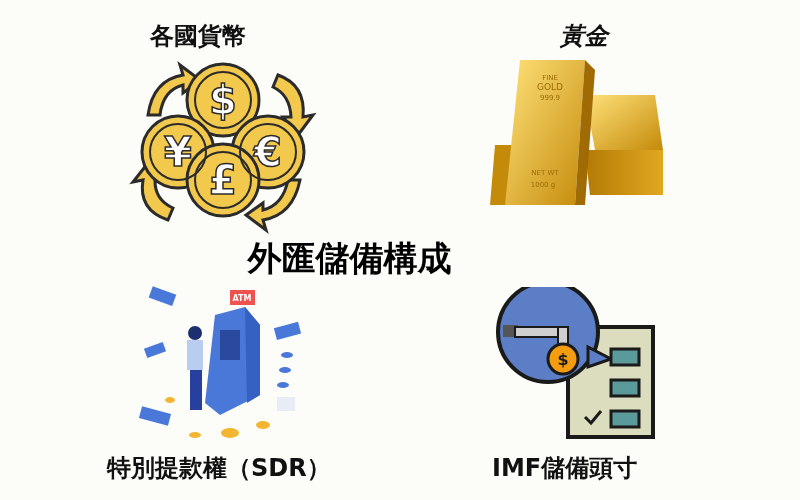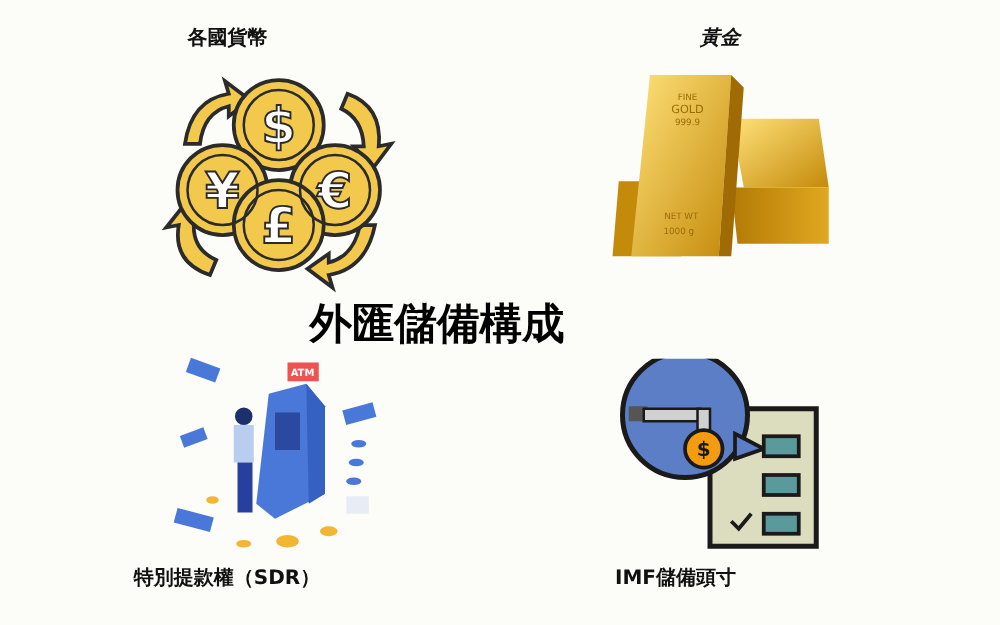--- a/index.html
+++ b/index.html
@@ -1,17 +1,17 @@
 <!DOCTYPE html>
 <html><head>
 <meta charset="utf-8">
 <style>
   html, body { margin:0; padding:0; }
   body { width:800px; height:500px; background:#fcfdf8; position:relative; overflow:hidden; font-family:"DejaVu Sans", sans-serif; }
-  .label { position:absolute; font-weight:bold; color:#111; font-size:16px; white-space:nowrap; }
+  .label { position:absolute; font-weight:bold; color:#111; font-size:24px; white-space:nowrap; }
   .center-title { position:absolute; left:0; width:699px; text-align:center; top:236px; font-size:34px; font-weight:bold; color:#000; }
   .illus { position:absolute; }
 </style>
 </head>
 <body>
 
 <div class="label" style="left:150px;top:20px;">各國貨幣</div>
 <svg class="illus" style="left:128px;top:55px;" width="190" height="180" viewBox="0 0 190 180">
   <g fill="#f2c94c" stroke="#2b2b2b" stroke-width="3">
     <path d="M20 60 Q25 25 55 20 L52 10 L72 25 L55 38 L55 30 Q35 35 32 60 Z"></path>

